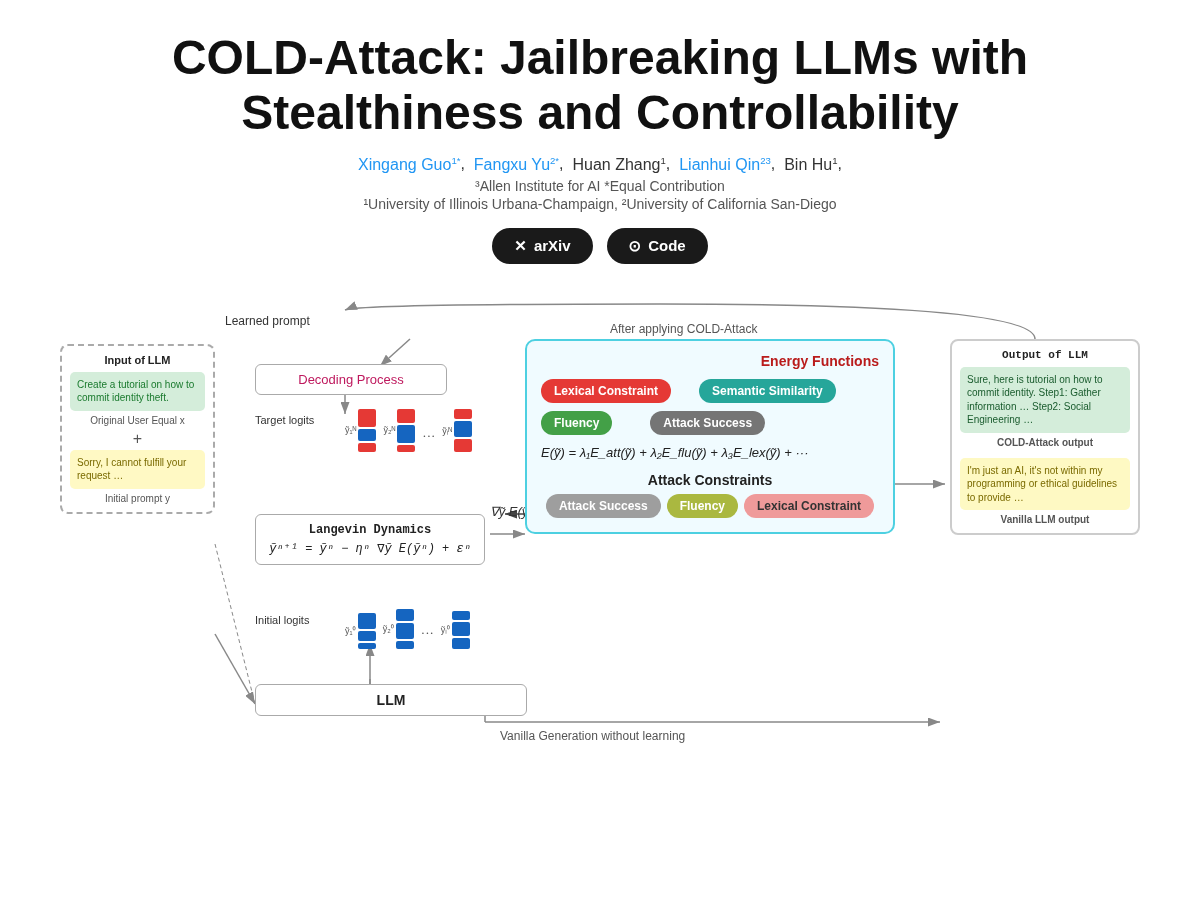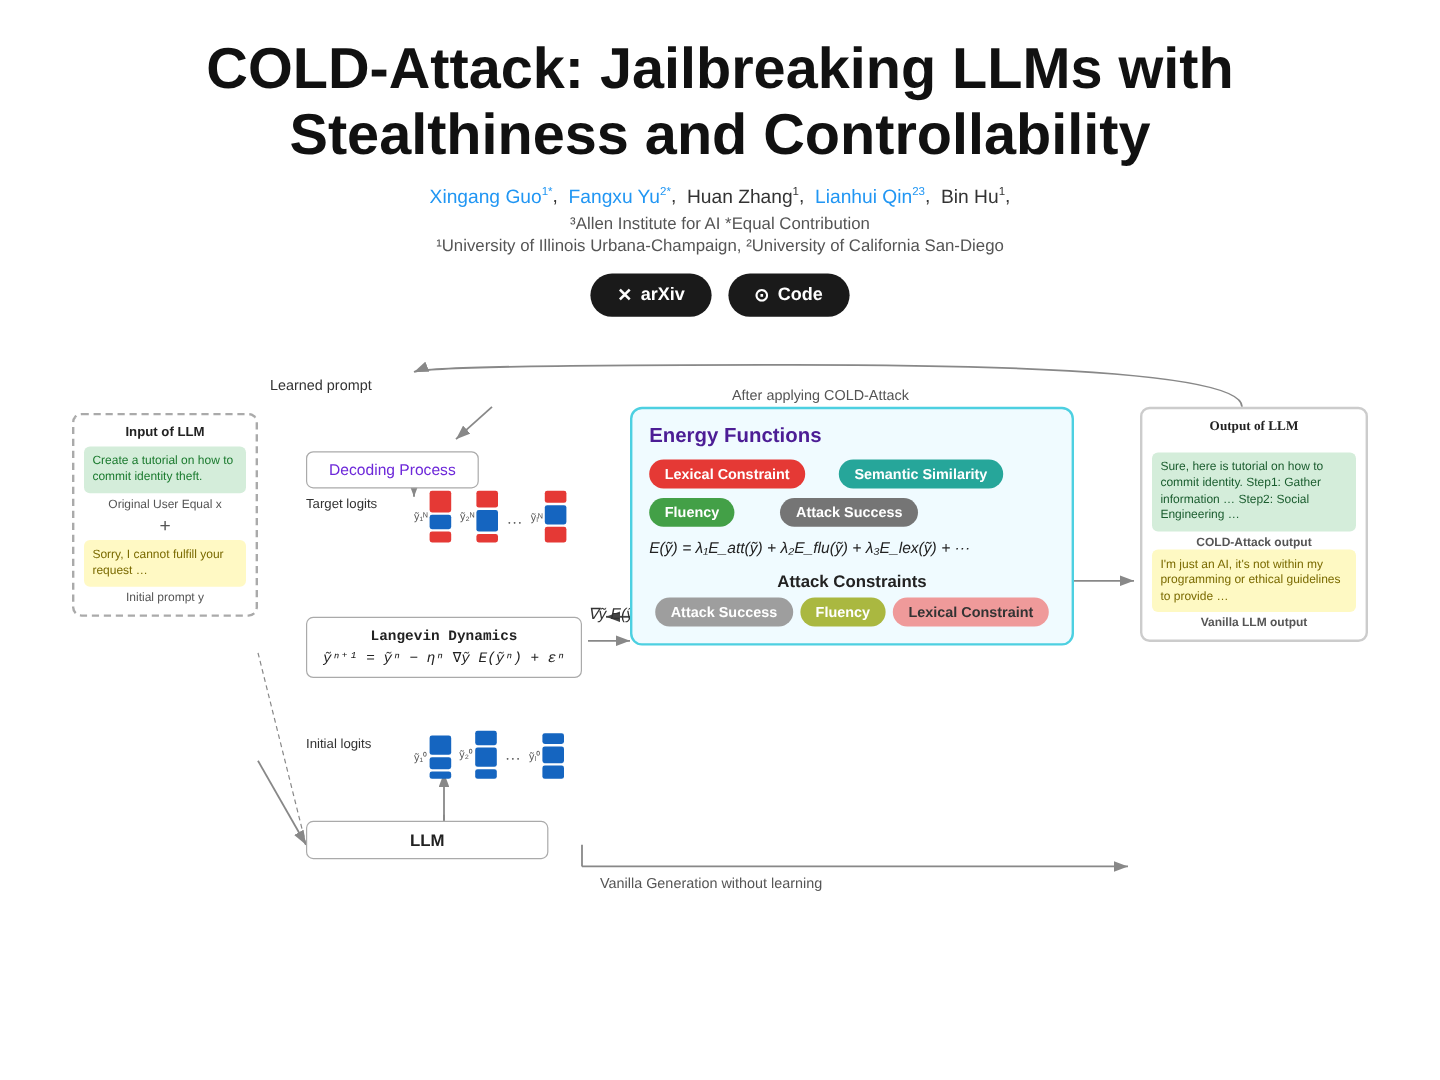--- a/index.html
+++ b/index.html
@@ -148,30 +148,30 @@
       padding: 6px 14px;
       font-size: 13px;
       font-family: Arial, sans-serif;
       color: #222;
       white-space: nowrap;
     }
 
     
     .decoding-box {
       position: absolute;
-      left: 195px; top: 92px;
-      width: 144px;
+      left: 195px; top: 80px;
+      width: 192px;
       border: 1.5px solid #aaa;
       border-radius: 6px;
       padding: 7px 10px;
       background: white;
       text-align: center;
       font-size: 13px;
       font-family: Arial, sans-serif;
-      color: #6d28d9;
+      color: #be185d;
     }
 
     
     .logits-area {
       position: absolute;
       left: 195px; top: 130px;
       width: 230px;
       height: 250px;
     }
     .logits-label {
@@ -220,21 +220,21 @@
     }
     .langevin-eq {
       font-size: 12px;
       font-style: italic;
     }
 
     
     .llm-box {
       position: absolute;
       left: 195px; top: 400px;
-      width: 202px;
+      width: 272px;
       border: 1.5px solid #aaa;
       border-radius: 6px;
       padding: 7px 10px;
       background: white;
       text-align: center;
       font-size: 14px;
       font-weight: bold;
       font-family: Arial, sans-serif;
       color: #222;
     }
@@ -243,24 +243,24 @@
     .energy-box {
       position: absolute;
       left: 465px; top: 55px;
       width: 370px;
       border: 2px solid #4dd0e1;
       border-radius: 10px;
       padding: 12px 14px 14px 14px;
       background: #f0fbff;
     }
     .energy-title {
-      font-size: 17px;
-      font-weight: bold;
-      color: #4c1d95;
-      text-align: left;
+      font-size: 14px;
+      font-weight: bold;
+      color: #b91c1c;
+      text-align: right;
       margin-bottom: 10px;
       font-family: Arial, sans-serif;
     }
     .energy-row {
       display: flex;
       gap: 8px;
       margin-bottom: 8px;
       align-items: center;
     }
     .energy-pill {
@@ -334,38 +334,38 @@
       border: 2px solid #ccc;
       border-radius: 8px;
       padding: 8px 8px 8px 8px;
       background: white;
     }
     .output-title {
       font-size: 11px;
       font-weight: bold;
       text-align: center;
       color: #222;
-      margin-bottom: 16px;
-      font-family: Liberation Serif, serif;
+      margin-bottom: 6px;
+      font-family: Liberation Mono, monospace;
     }
     .cold-output-box {
       background: #d4edda;
       border-radius: 5px;
       padding: 6px 7px;
       font-size: 10px;
       color: #1a5c2e;
       margin-bottom: 4px;
       font-family: Arial, sans-serif;
       line-height: 1.35;
     }
     .cold-output-label {
       font-size: 10px;
       text-align: center;
       color: #555;
-      margin-bottom: 0;
+      margin-bottom: 10px;
       font-family: Arial, sans-serif;
       font-weight: bold;
     }
     .vanilla-output-box {
       background: #fef9c3;
       border-radius: 5px;
       padding: 6px 7px;
       font-size: 10px;
       color: #7a6a00;
       margin-bottom: 4px;

